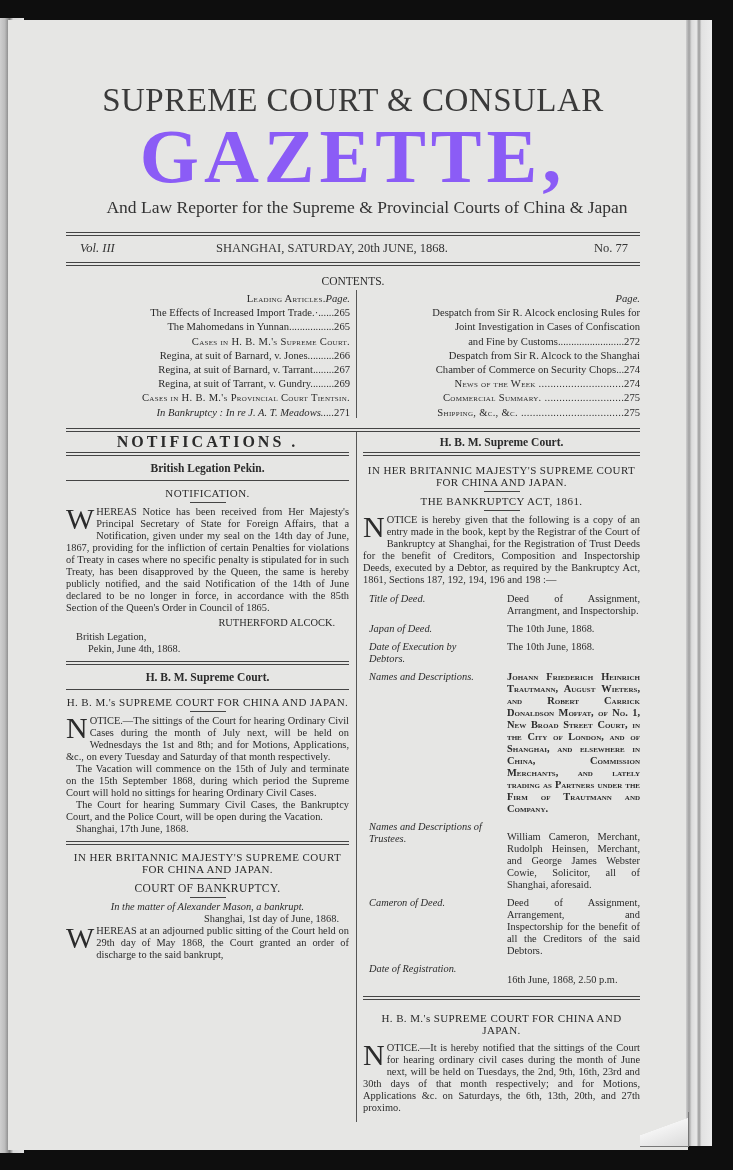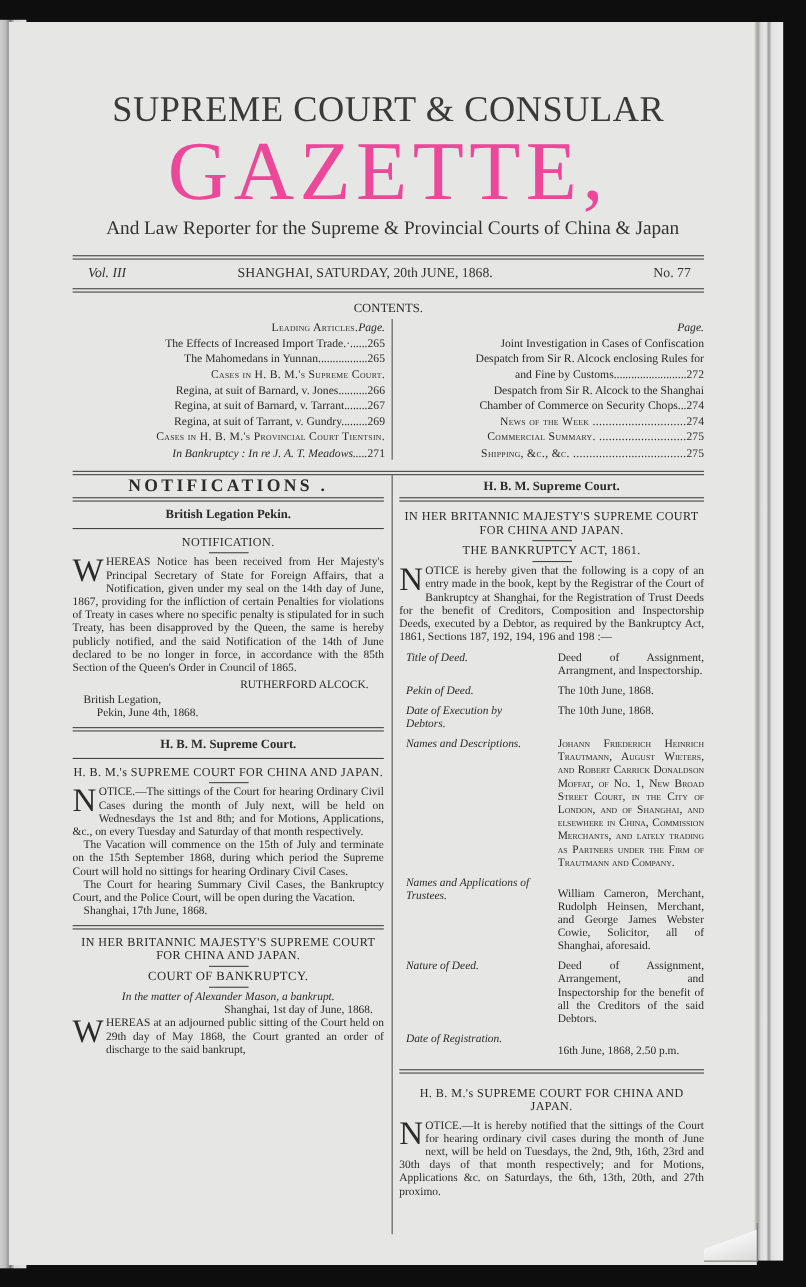--- a/index.html
+++ b/index.html
@@ -28,25 +28,25 @@
   }
   .content { position: absolute; left: 66px; top: 0; width: 574px; }
 
   .title1 {
     position: absolute; top: 82px; left: 0; width: 574px; text-align: center;
     font-size: 33px; letter-spacing: 0.5px; color: #3a3a3a;
     font-family: "Liberation Serif", serif;
   }
   .title2 {
     position: absolute; top: 118px; left: 0; width: 574px; text-align: center;
-    font-size: 76px; letter-spacing: 5px; color: #ec4899; font-weight: normal;
+    font-size: 76px; letter-spacing: 5px; color: #8b5cf6; font-weight: bold;
     font-family: "Liberation Serif", serif; line-height: 1;
   }
   .subtitle {
-    position: absolute; top: 197px; left: 4px; width: 574px; text-align: center;
+    position: absolute; top: 197px; left: 14px; width: 574px; text-align: center;
     font-size: 17.5px; color: #333; font-family: "Liberation Serif", serif;
   }
   .rule2 { position: absolute; left: 0; width: 574px; border-top: 1px solid #444; border-bottom: 1px solid #444; height: 2px; }
   .dateline {
     position: absolute; top: 241px; left: 0; width: 574px; font-size: 12.5px;
     font-family: "Liberation Serif", serif; color: #333;
   }
   .dateline .l { position: absolute; left: 14px; font-style: italic; }
   .dateline .c { position: absolute; left: 150px; }
   .dateline .r { position: absolute; right: 12px; text-align: center; }
@@ -67,21 +67,21 @@
   .col.left { left: 0; width: 283px; }
   .col.right { left: 297px; width: 277px; }
   .hd { text-align: center; }
   .spaced { letter-spacing: 3px; font-weight: bold; font-size: 16px; }
   .bold { font-weight: bold; font-size: 11.5px; }
   .caps { letter-spacing: 0.4px; }
   .short { width: 36px; margin: 3px auto; border-top: 1px solid #444; }
   .para { text-align: justify; margin: 0; }
   .para .drop { float: left; font-size: 30px; line-height: 24px; margin-right: 2px; margin-top: 1px; }
   .it { font-style: italic; }
-  .sc { font-variant: small-caps; }
+  .sc { font-variant: small-caps; font-weight: bold; }
   .sig { text-align: right; padding-right: 14px; margin-top: 3px; }
   .dbl { border-top: 1px solid #444; border-bottom: 1px solid #444; height: 2px; margin: 4px 0; }
   .sgl { border-top: 1px solid #444; margin: 4px 0; }
   .deed { display: grid; grid-template-columns: 128px 1fr; column-gap: 16px; margin-top: 7px; }
   .deed .k { font-style: italic; padding-left: 6px; }
   .deed .v { text-align: justify; }
 </style>
 </head>
 <body>
 
@@ -142,25 +142,25 @@
       </div>
   </div>
 
   <div class="vline" style="left:290px; top:290px; height:128px;"></div>
 
   <div class="toc right">
     <div class="row">
         <span class="t"></span>
         <span class="pg">Page.</span>
       </div>
+    <div class="row">
+        <span class="t">Despatch from Sir R. Alcock enclosing Rules for</span>
+      </div>
     <div class="row ind2">
         <span class="t">Joint Investigation in Cases of Confiscation</span>
-      </div>
-    <div class="row">
-        <span class="t">Despatch from Sir R. Alcock enclosing Rules for</span>
       </div>
     <div class="row ind2">
         <span class="t">and Fine by Customs.........................</span>
         <span>272</span>
       </div>
     <div class="row">
         <span class="t">Despatch from Sir R. Alcock to the Shanghai</span>
       </div>
     <div class="row ind2">
         <span class="t">Chamber of Commerce on Security Chops...</span>
@@ -217,29 +217,29 @@
     <div class="hd bold">H. B. M. Supreme Court.</div>
     <div class="dbl"></div>
     <div class="hd caps" style="font-size:11px; margin-top:8px">IN HER BRITANNIC MAJESTY'S SUPREME COURT FOR CHINA AND JAPAN.</div>
     <div class="short"></div>
     <div class="hd caps" style="font-size:11px">THE BANKRUPTCY ACT, 1861.</div>
     <div class="short"></div>
     <p class="para"><span class="drop">N</span><span>OTICE is hereby given that the following is a copy of an entry made in the book, kept by the Registrar of the Court of Bankruptcy at Shanghai, for the Registration of Trust Deeds for the benefit of Creditors, Composition and Inspectorship Deeds, executed by a Debtor, as required by the Bankruptcy Act, 1861, Sections 187, 192, 194, 196 and 198 :—</span></p>
     <div class="deed">
       <div class="k">Title of Deed.</div>
       <div class="v">Deed of Assignment, Arrangment, and Inspectorship.</div>
-      <div class="k" style="margin-top:6px">Pekin of Deed.</div>
+      <div class="k" style="margin-top:6px">Japan of Deed.</div>
       <div class="v" style="margin-top:6px">The 10th June, 1868.</div>
       <div class="k" style="margin-top:6px">Date of Execution by Debtors.</div>
       <div class="v" style="margin-top:6px">The 10th June, 1868.</div>
       <div class="k" style="margin-top:6px">Names and Descriptions.</div>
       <div class="v sc" style="margin-top:6px">Johann Friederich Heinrich Trautmann, August Wieters, and Robert Carrick Donaldson Moffat, of No. 1, New Broad Street Court, in the City of London, and of Shanghai, and elsewhere in China, Commission Merchants, and lately trading as Partners under the Firm of Trautmann and Company.</div>
-      <div class="k" style="margin-top:6px">Names and Applications of Trustees.</div>
+      <div class="k" style="margin-top:6px">Names and Descriptions of Trustees.</div>
       <div class="v" style="margin-top:16px">William Cameron, Merchant, Rudolph Heinsen, Merchant, and George James Webster Cowie, Solicitor, all of Shanghai, aforesaid.</div>
-      <div class="k" style="margin-top:6px">Nature of Deed.</div>
+      <div class="k" style="margin-top:6px">Cameron of Deed.</div>
       <div class="v" style="margin-top:6px">Deed of Assignment, Arrangement, and Inspectorship for the benefit of all the Creditors of the said Debtors.</div>
       <div class="k" style="margin-top:6px">Date of Registration.</div>
       <div class="v" style="margin-top:17px">16th June, 1868, 2.50 p.m.</div>
     </div>
     <div class="dbl" style="margin-top:10px"></div>
     <div class="hd caps" style="font-size:11px; margin-top:12px">H. B. M.'s SUPREME COURT FOR CHINA AND JAPAN.</div>
     <p class="para" style="margin-top:6px"><span class="drop">N</span><span>OTICE.—It is hereby notified that the sittings of the Court for hearing ordinary civil cases during the month of June next, will be held on Tuesdays, the 2nd, 9th, 16th, 23rd and 30th days of that month respectively; and for Motions, Applications &amp;c. on Saturdays, the 6th, 13th, 20th, and 27th proximo.</span></p>
   </div>
 </div>
 

